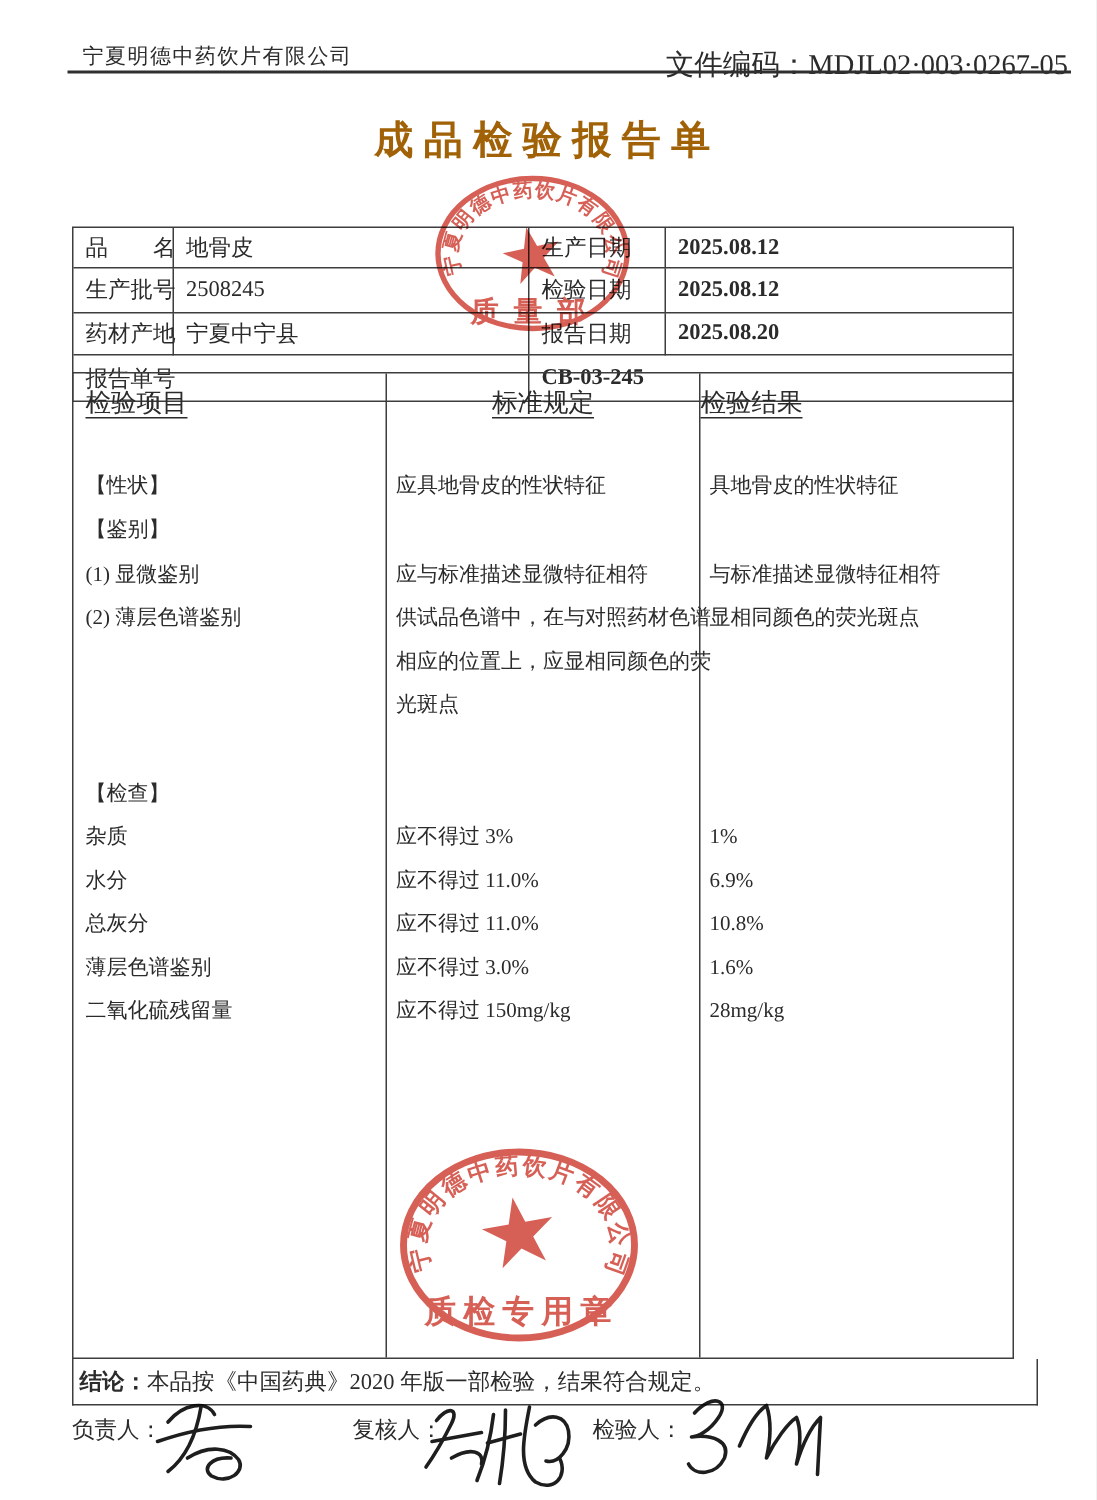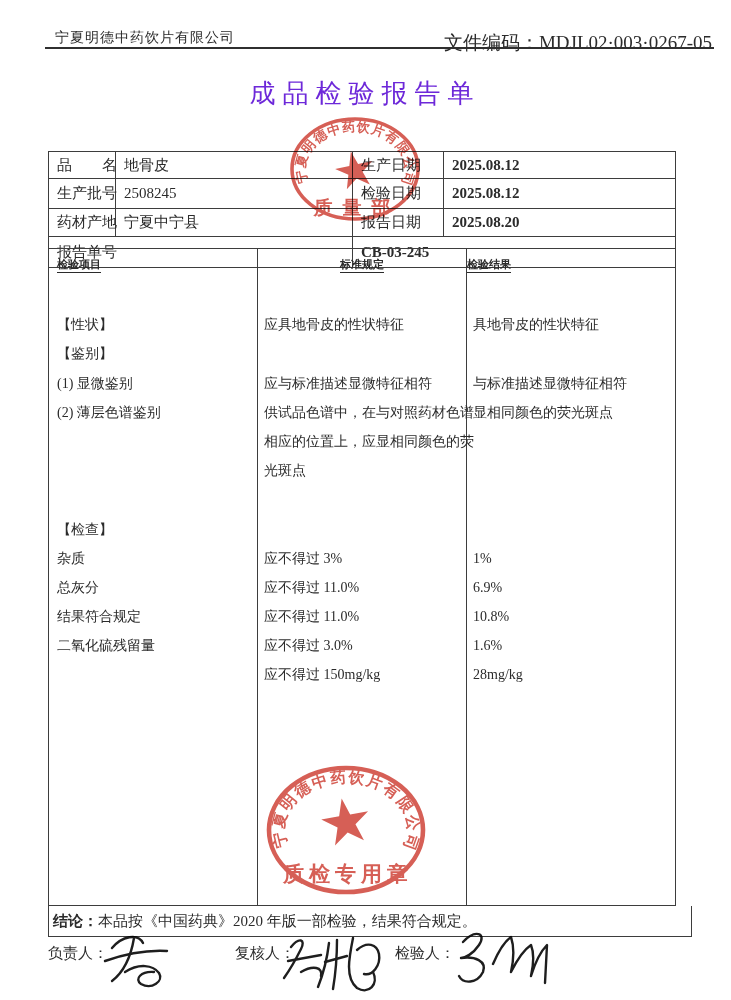--- a/index.html
+++ b/index.html
@@ -7,22 +7,22 @@
     position:relative;width:731px;height:1000px;margin:0 auto;
     background:#ffffff;overflow:hidden;
     font-family:"Liberation Serif","DejaVu Serif",serif;
     color:#2b2b2b;
   }
   .abs{position:absolute;}
   
   .hdr-company{left:55px;top:29px;font-size:14px;letter-spacing:1px;}
   .hdr-code{right:19px;top:30px;font-size:19px;}
   .hdr-rule{left:45px;top:47px;width:669px;height:2px;background:#2f2f2f;}
-  .doc-title{left:0;right:1px;top:76px;text-align:center;font-size:26px;font-weight:normal;
-             letter-spacing:7px;color:#6d28d9;}
+  .doc-title{left:0;right:1px;top:76px;text-align:center;font-size:26px;font-weight:bold;
+             letter-spacing:7px;color:#a16207;}
   
   .info-table{
     left:48px;top:131px;width:628px;height:117px;box-sizing:border-box;
     border:1.6px solid #3d3d3d;display:grid;
     grid-template-columns:67px 237px 91px auto;
     grid-template-rows:27px 30px 28px auto;
     font-size:15px;
     margin-top:20px;
   }
   .ic{box-sizing:border-box;display:flex;align-items:center;padding-left:8px;
@@ -32,21 +32,21 @@
   .ic.no-b{border-bottom:none;}
   .ic.span2l{grid-column:1 / 3;}
   .ic.span2r{grid-column:3 / 5;}
   
   .main-table{
     left:48px;top:248px;width:628px;height:658px;box-sizing:border-box;
     border:1.6px solid #3d3d3d;font-size:14px;
   }
   .vline{position:absolute;top:0;bottom:0;width:1.4px;background:#3d3d3d;}
   .vline.v1{left:208px;} .vline.v2{left:417px;}
-  .mt-head{position:absolute;top:8px;font-size:11px;white-space:nowrap;font-weight:bold;}
+  .mt-head{position:absolute;top:8px;font-size:17px;white-space:nowrap;}
   .mt-head u{text-decoration:underline;text-underline-offset:4px;}
   .mh1{left:8px;} .mh2{left:209px;width:208px;text-align:center;}
   .mh3{left:418px;width:208px;text-align:left;}
   .mcol{position:absolute;top:32px;}
   .mcol.c1{left:8px;width:196px;}
   .mcol.c2{left:215px;width:200px;}
   .mcol.c3{left:424px;width:200px;}
   .ln{height:29.2px;line-height:29.2px;white-space:nowrap;}
   
   .concl-row{
@@ -106,22 +106,23 @@
       <div class="ln"></div>
       <div class="ln">【性状】</div>
       <div class="ln">【鉴别】</div>
       <div class="ln">(1) 显微鉴别</div>
       <div class="ln">(2) 薄层色谱鉴别</div>
       <div class="ln"></div>
       <div class="ln"></div>
       <div class="ln"></div>
       <div class="ln">【检查】</div>
       <div class="ln">杂质</div>
+      <div class="ln">水分</div>
       <div class="ln">总灰分</div>
-      <div class="ln">结果符合规定</div>
+      <div class="ln">薄层色谱鉴别</div>
       <div class="ln">二氧化硫残留量</div>
     </div>
 
     <div class="mcol c2">
       <div class="ln"></div>
       <div class="ln">应具地骨皮的性状特征</div>
       <div class="ln"></div>
       <div class="ln">应与标准描述显微特征相符</div>
       <div class="ln">供试品色谱中，在与对照药材色谱</div>
       <div class="ln">相应的位置上，应显相同颜色的荧</div>

